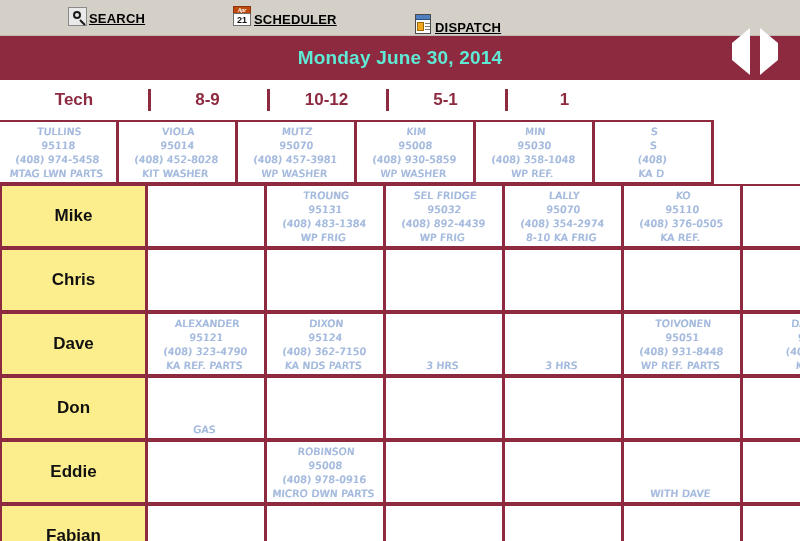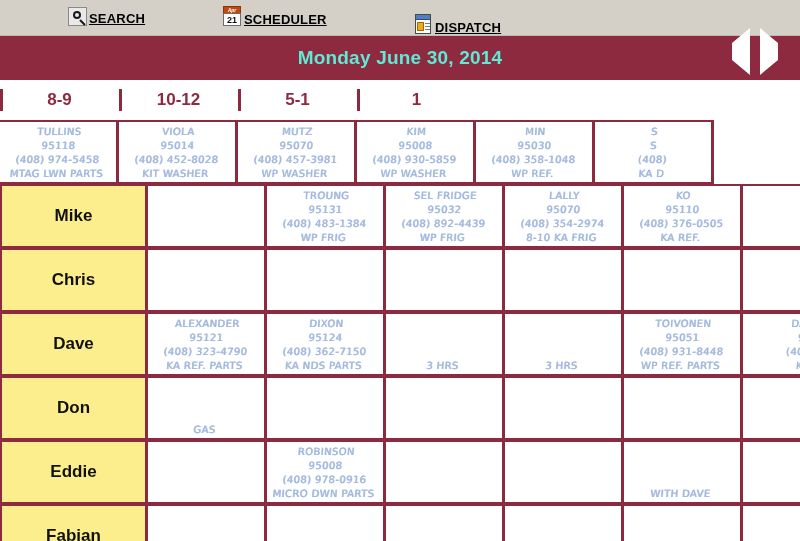--- a/index.html
+++ b/index.html
@@ -211,21 +211,21 @@
 <div id="topbar">
 
   <div class="navitem" style="left:68px;">
     <span class="ico ico-search">
       <span class="glass"></span>
         <span class="handle"></span>
     </span>
     <span class="lbl">SEARCH</span>
   </div>
 
-  <div class="navitem" style="left:222px;">
+  <div class="navitem" style="left:232px;">
     <span class="ico ico-cal">
       <span class="top">Apr</span>
       <span class="body">21</span>
     </span>
     <span class="lbl">SCHEDULER</span>
   </div>
 
   <div class="navitem" style="left:413px;margin-top:8px;">
     <span class="ico ico-doc">
       <span class="page"></span>
@@ -247,20 +247,21 @@
       <span class="tri tri-left"></span>
     </span>
     <span class="arrow">
       <span class="tri tri-right"></span>
     </span>
   </span>
 </div>
 
 <div id="grid">
     <div class="row hdrow">
+      <div class="cell techcol">Tech</div>
       <div class="cell slotcol">8-9</div>
       <div class="cell slotcol">10-12</div>
       <div class="cell slotcol">5-1</div>
       <div class="cell slotcol">1</div>
     </div>
     <div class="row brow">
       <div class="slotcol">
         <div class="hw">
           <span class="l">TULLINS</span>
           <span class="l">95118</span>

